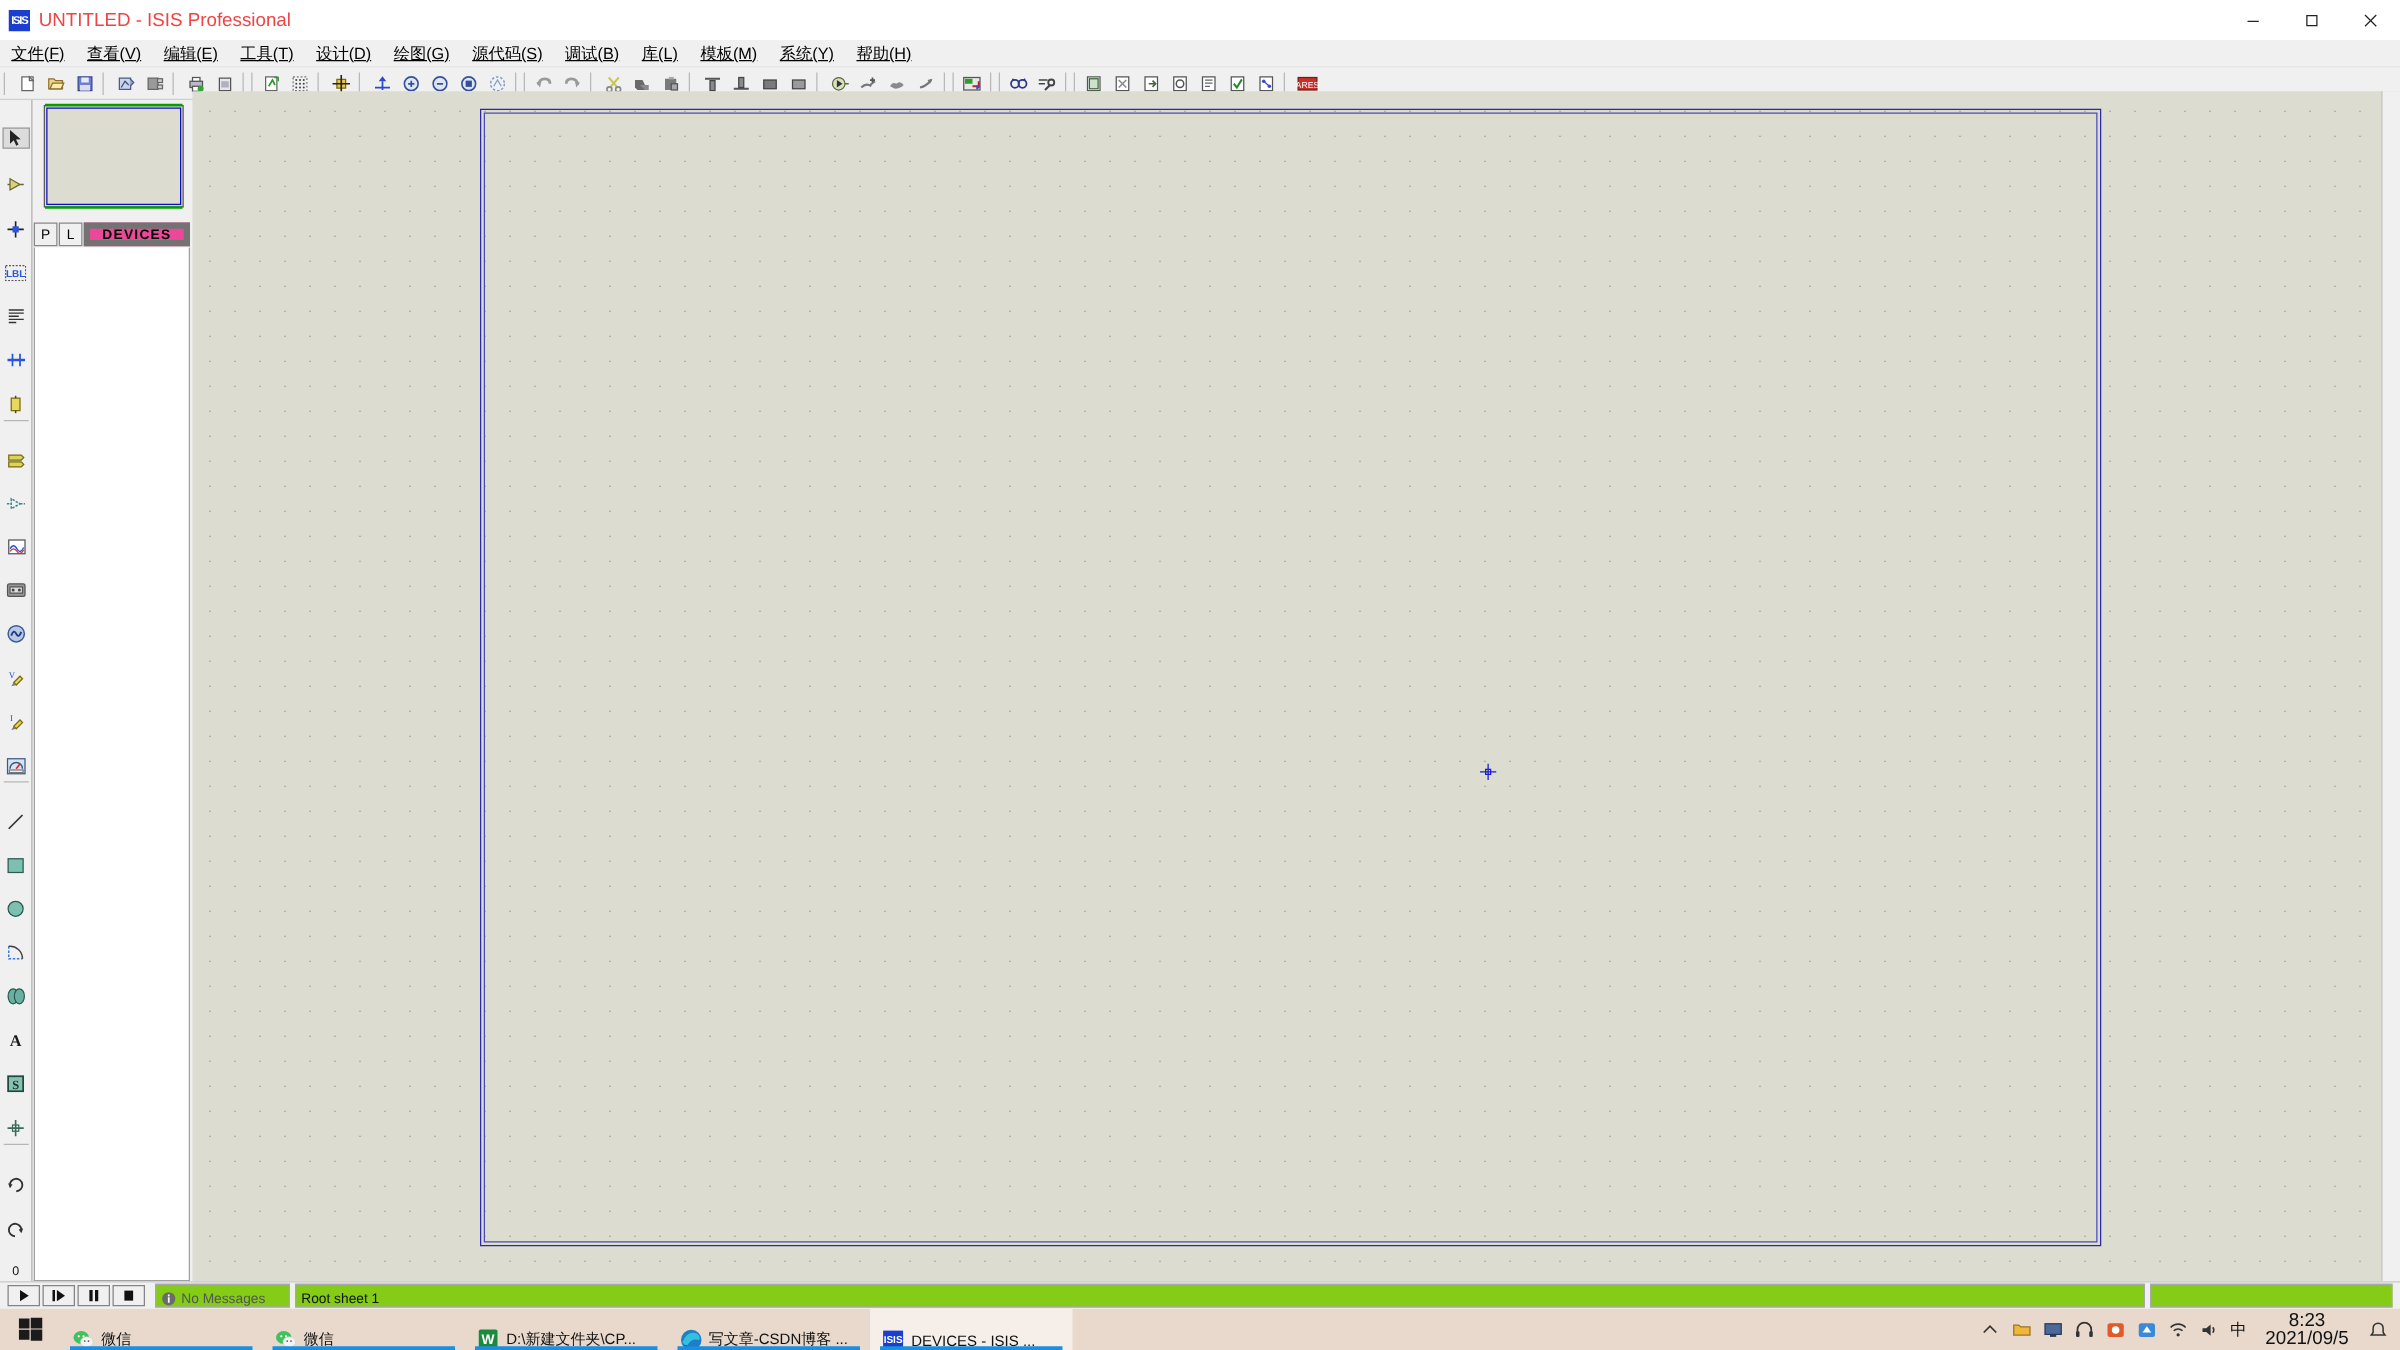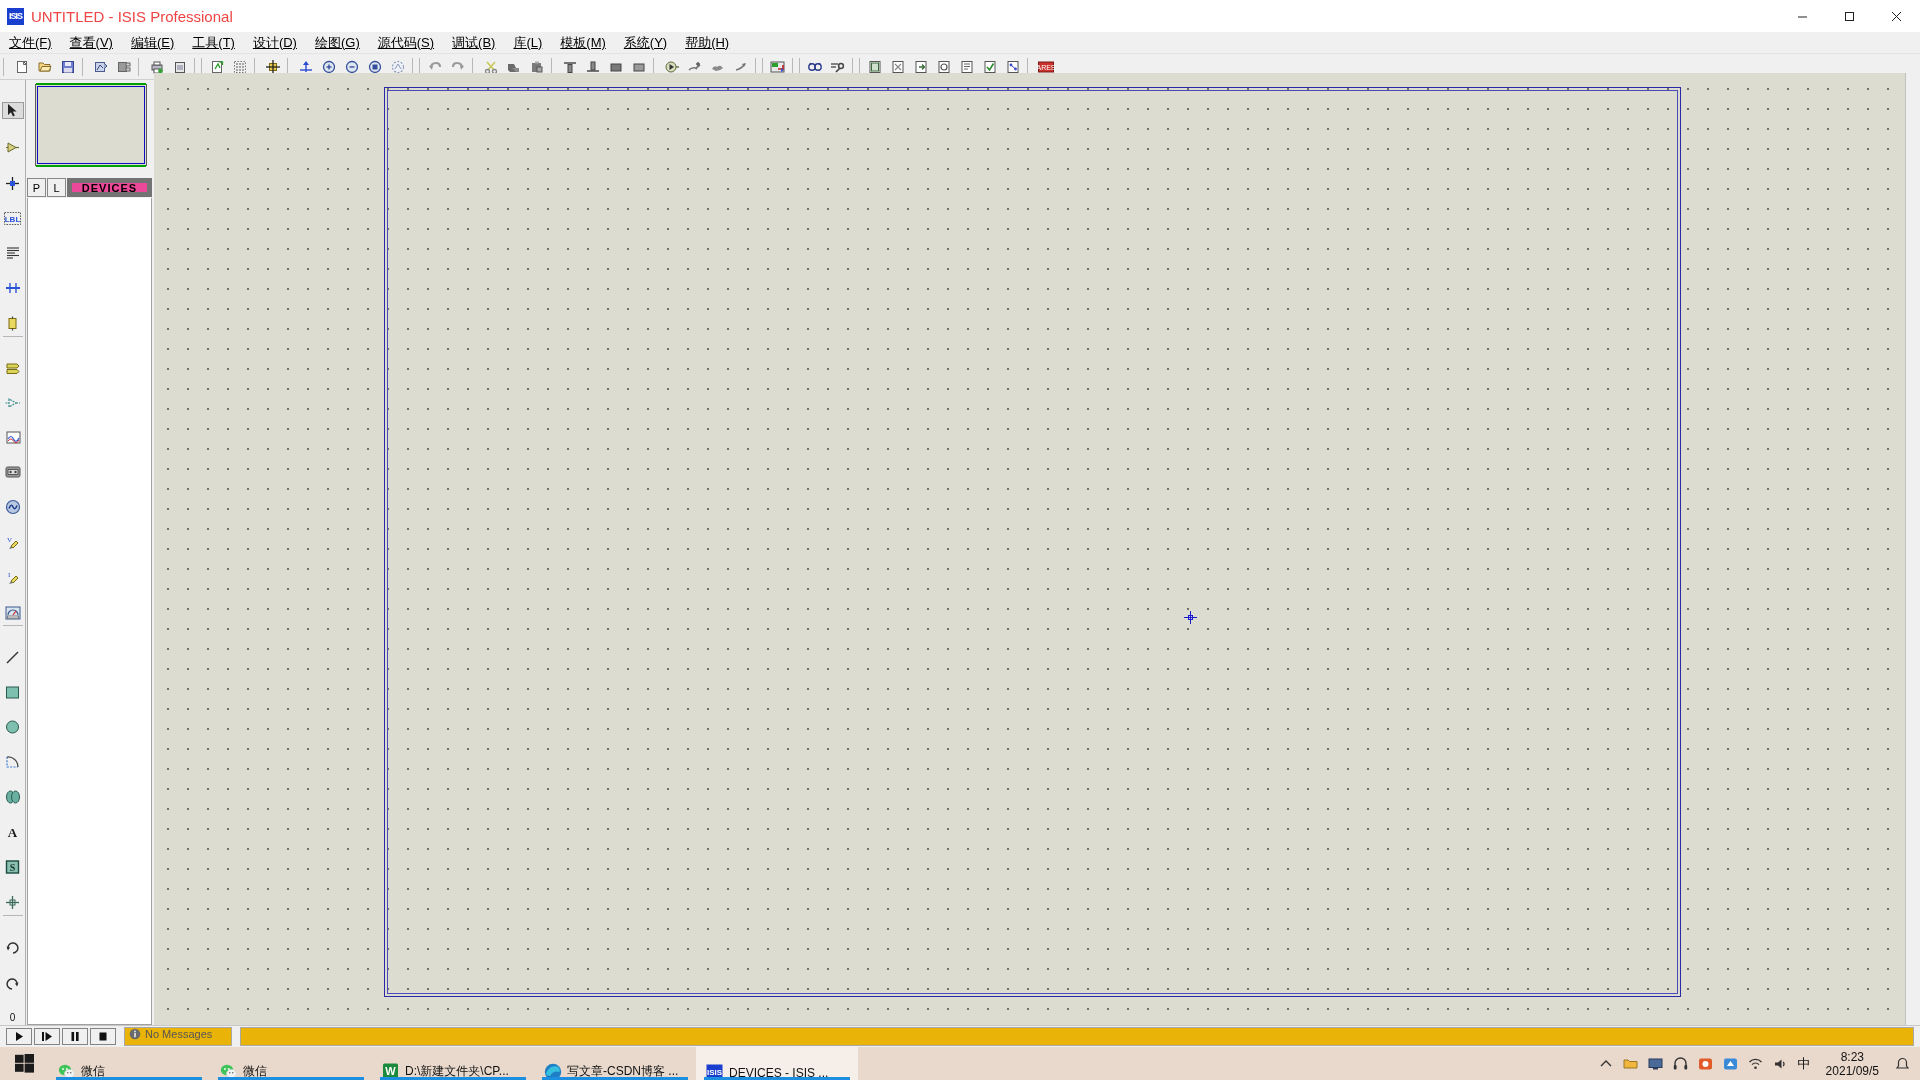--- a/index.html
+++ b/index.html
@@ -151,22 +151,22 @@
   #statusbar {
     position: absolute; left: 0; top: 1025px; width: 1920px; height: 22px;
     background: #f0f0f0; display: flex; align-items: center;
     border-top: 1px solid #c8c8c8;
   }
   .anim-btn {
     width: 26px; height: 17px; border: 1px solid #848484; background: #f0f0f0;
     display: flex; align-items: center; justify-content: center; margin-right: 2px;
   }
   .status-field {
-    height: 19px; border: 1px solid #a8a8a8; background: #eab308;
-    display: flex; align-items: flex-start; font-size: 11px; color: #555;
+    height: 19px; border: 1px solid #a8a8a8; background: #84cc16;
+    display: flex; align-items: flex-end; font-size: 11px; color: #555;
     padding: 0 4px;
   }
 
   
   #taskbar {
     position: absolute; left: 0; top: 1047px; width: 1920px; height: 33px;
     background: #e9d9cc; display: flex; align-items: stretch;
   }
   #start-btn {
     width: 48px; display: flex; align-items: center; justify-content: center;
@@ -178,21 +178,21 @@
   }
   .tb-task.active { background: #f6efe9; }
   .tb-task .underline {
     position: absolute; left: 8px; right: 8px; bottom: 0; height: 3px; background: #1d8fe0;
   }
   .tb-task .tico { width: 17px; height: 17px; flex: 0 0 17px; }
   #tray {
     margin-left: auto; display: flex; align-items: center; gap: 9px;
     padding-right: 10px; font-size: 11px; color: #111;
   }
-  #clock { text-align: center; line-height: 14px; font-size: 12px; padding: 0 6px; }
+  #clock { text-align: center; line-height: 14px; font-size: 15px; padding: 0 6px; }
   .tray-ico { width: 16px; height: 16px; display:flex; align-items:center; justify-content:center;}
 </style>
 </head>
 <body>
 
 <div id="titlebar">
   <div class="app-ico">ISIS</div>
   <div class="title-text">UNTITLED - ISIS Professional</div>
   <div class="winbtns">
     <div class="winbtn">
@@ -769,20 +769,23 @@
     <span style="display:inline-flex;margin-right:4px;">
       <svg width="12" height="12">
           <circle cx="6" cy="6" r="5.3" fill="#6a6a6a"></circle>
           <rect x="5.3" y="4.8" width="1.4" height="4.4" fill="#fff"></rect>
           <rect x="5.3" y="2.6" width="1.4" height="1.5" fill="#fff"></rect>
         </svg>
     </span>
     <span>No Messages</span>
   </div>
   <div style="width:4px"></div>
+  <div class="status-field" style="width:1480px;color:#111;">
+    <span>Root sheet 1</span>
+  </div>
   <div style="width:4px"></div>
   <div class="status-field" style="width:auto;flex:1;margin-right:6px;">
     <span></span>
   </div>
 </div>
 
 <div id="taskbar">
   <div id="start-btn">
     <svg width="19" height="19" viewBox="0 0 19 19">
       <rect x="0" y="0.8" width="8.6" height="8.0" fill="#1b1b1b"></rect>

